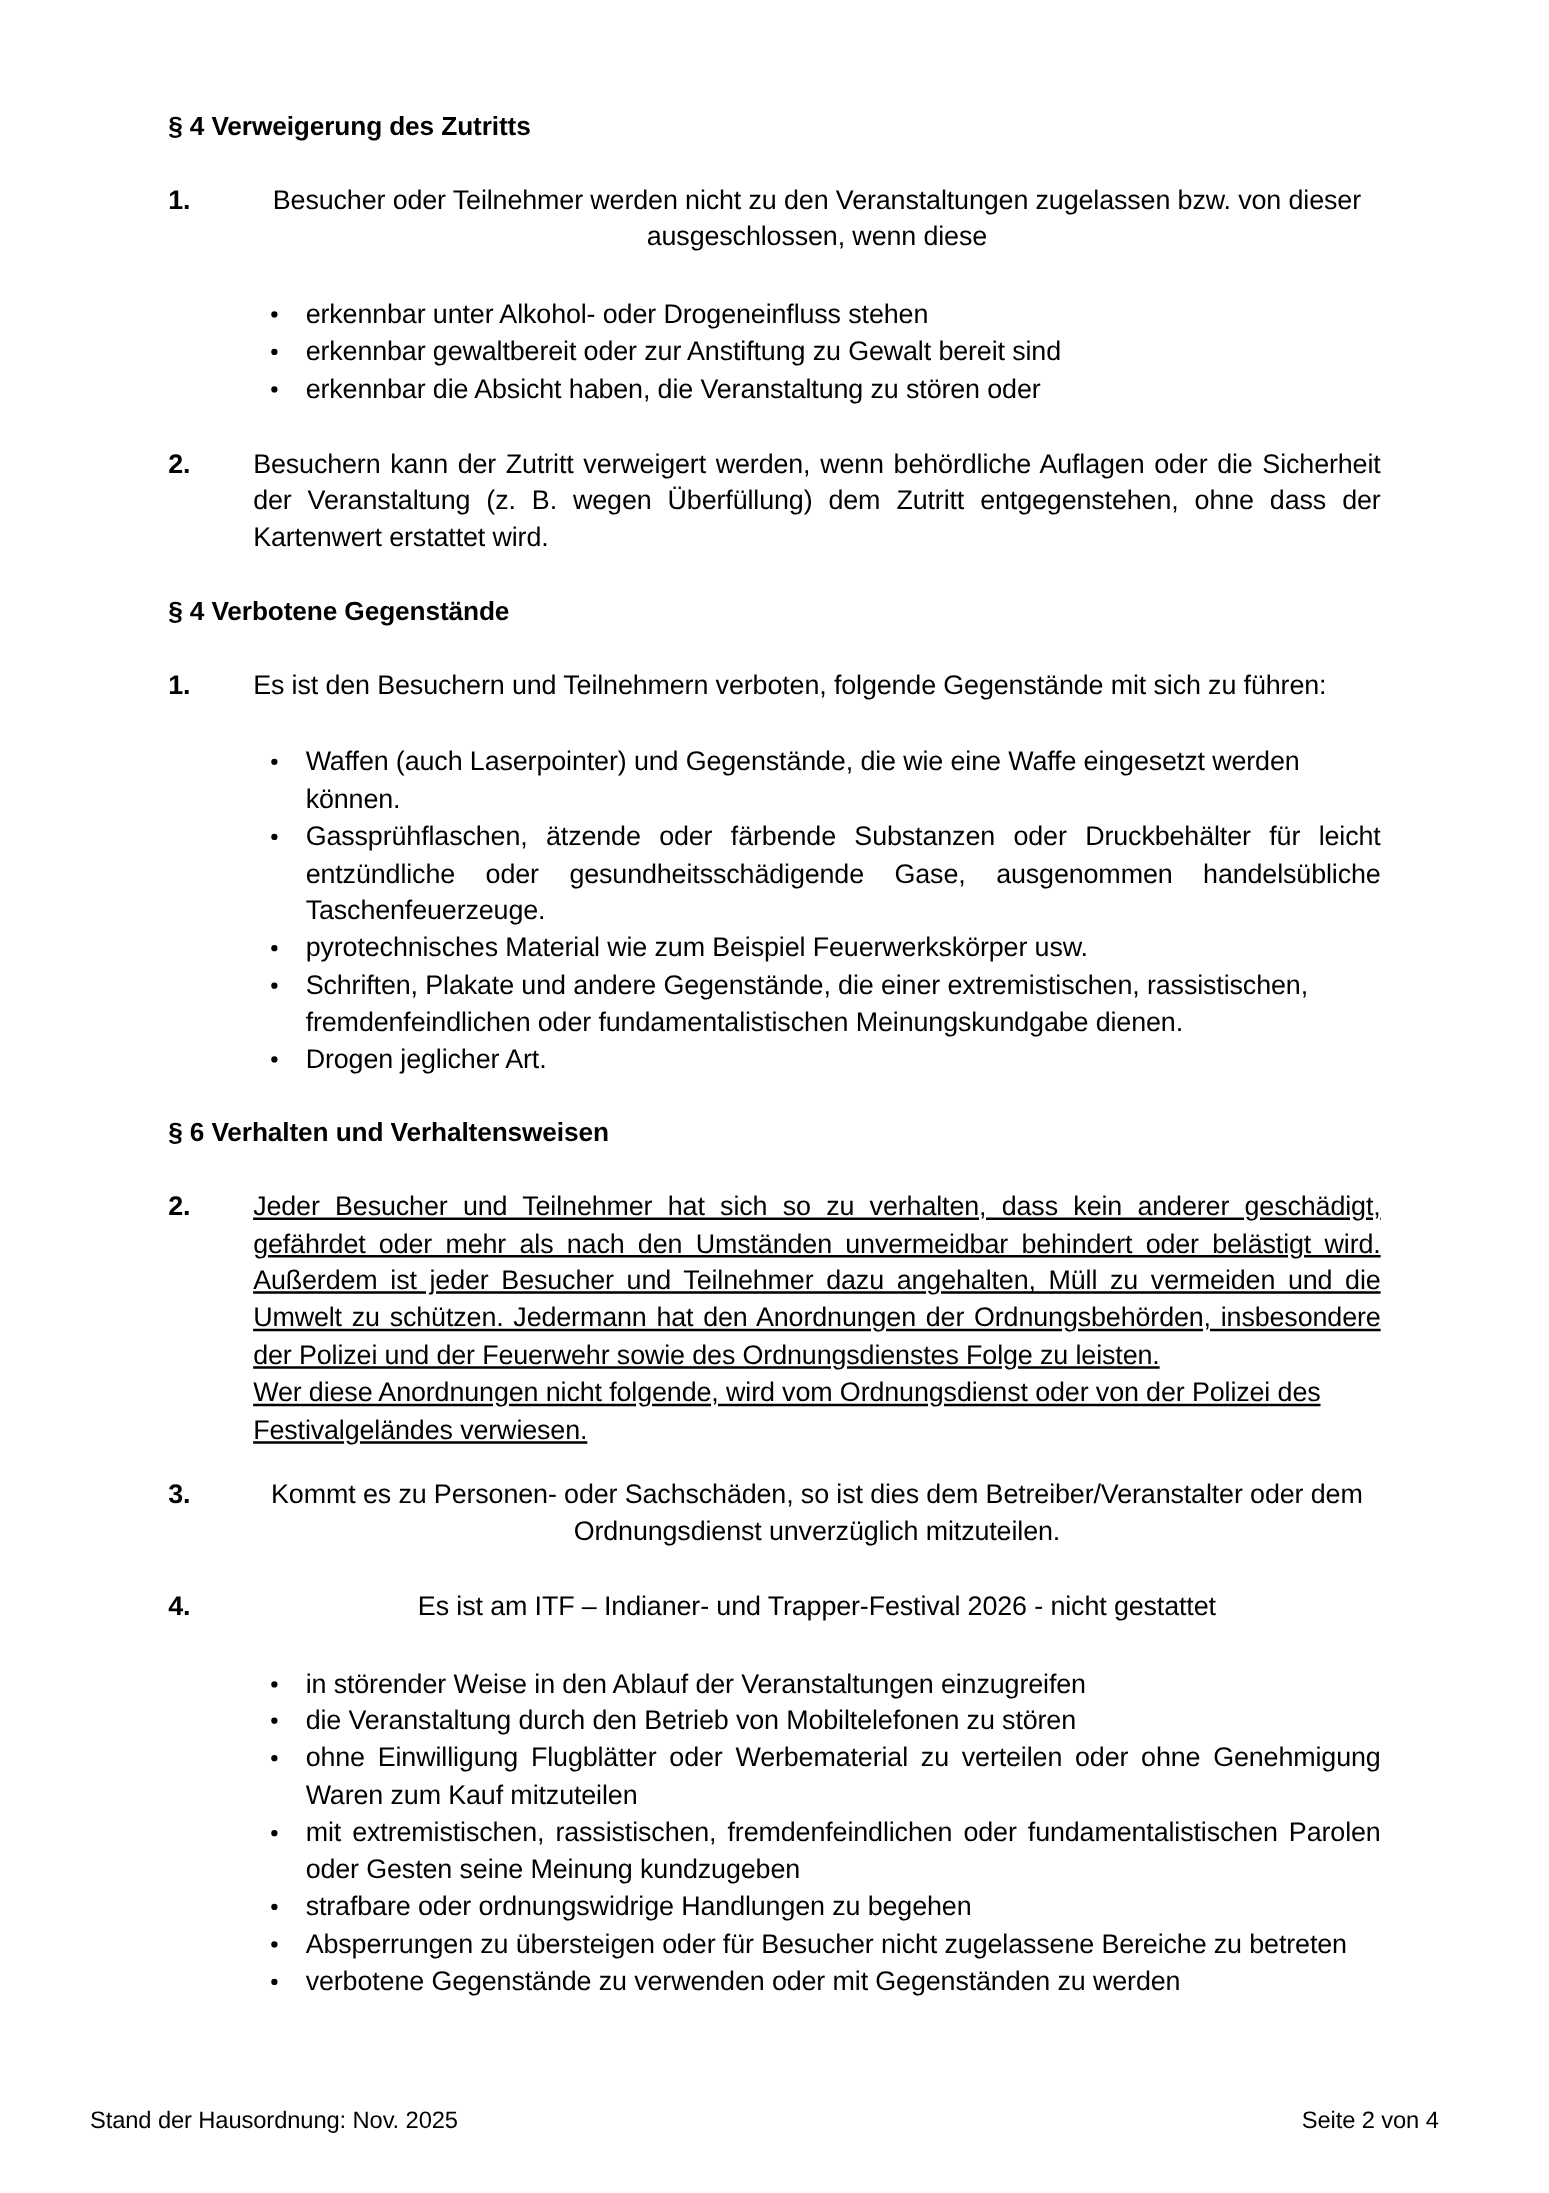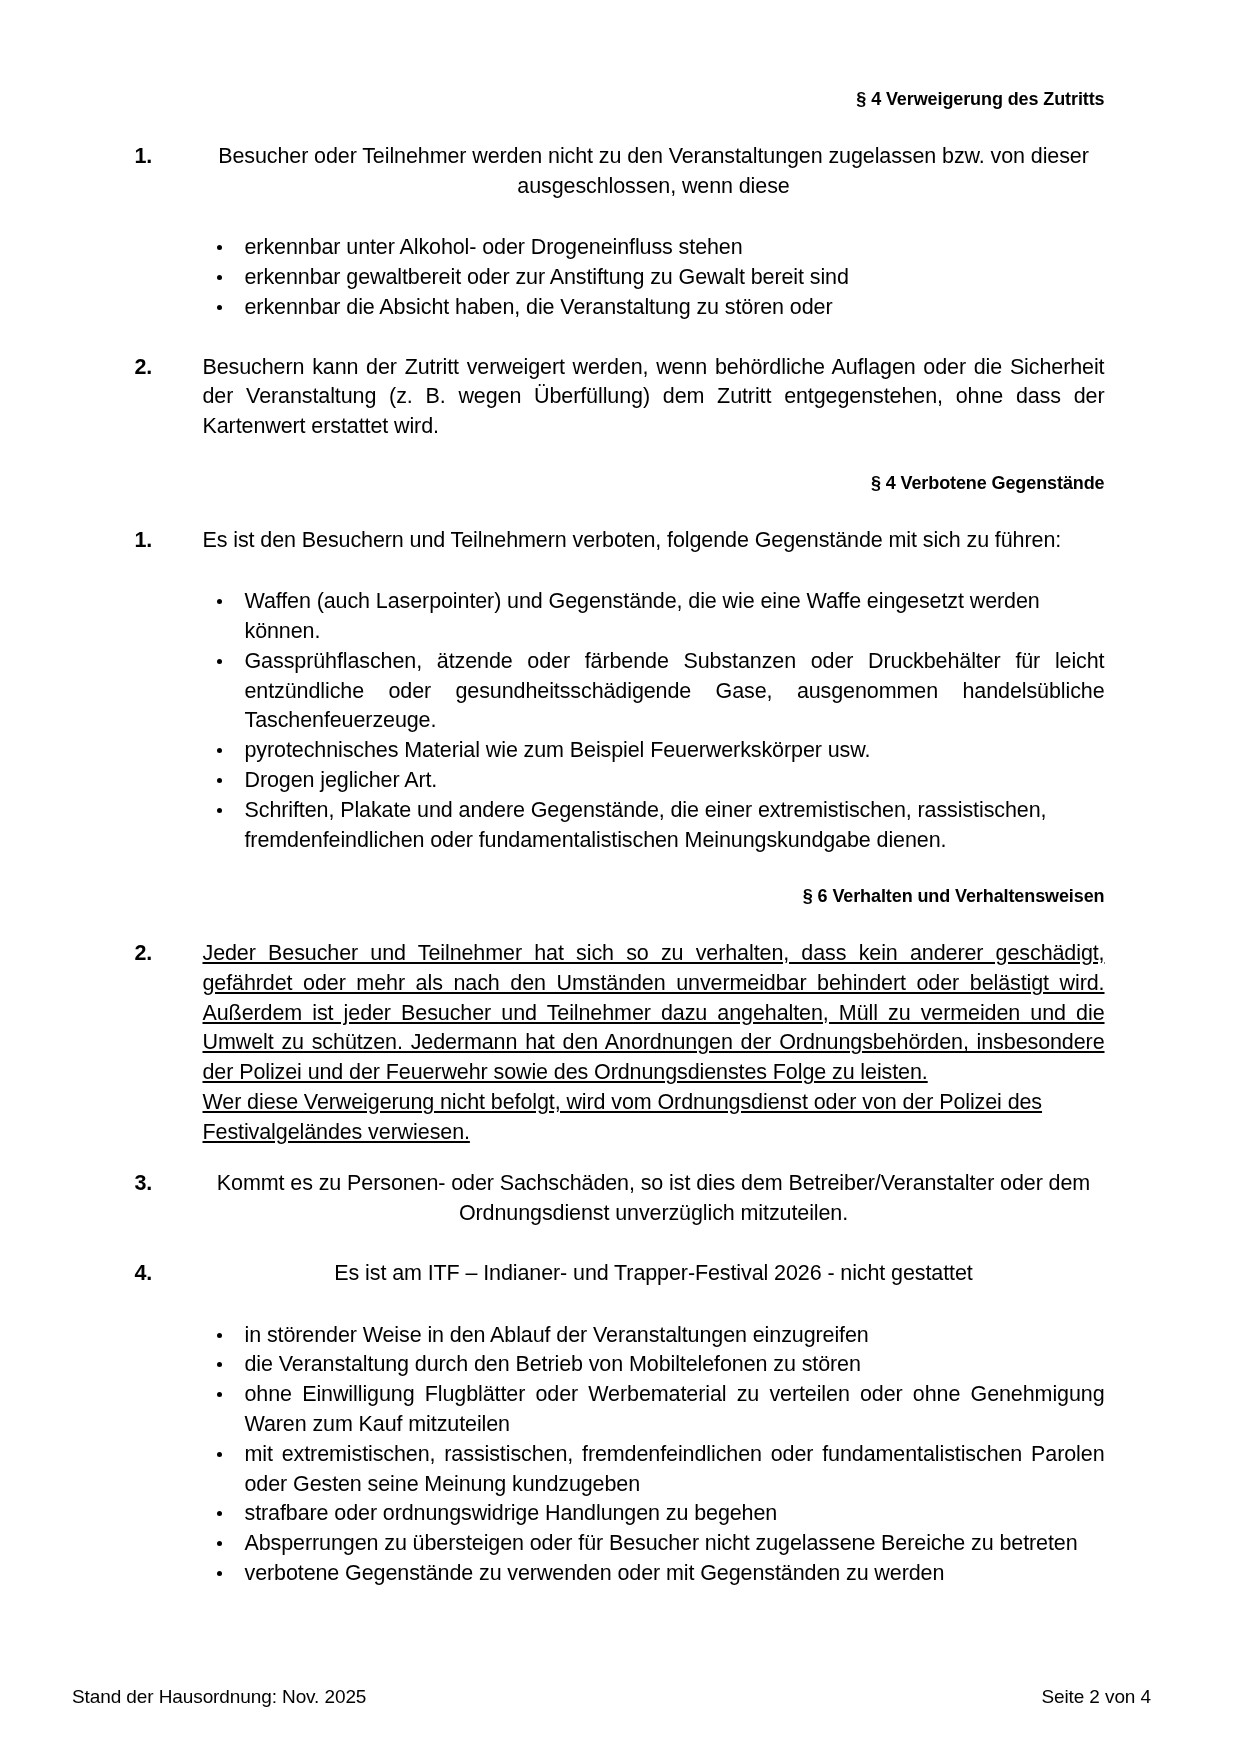--- a/index.html
+++ b/index.html
@@ -27,22 +27,22 @@
     padding: 88px 88px 0 88px;
   }
 
   .content {
     width: 970px;
     margin: 0 auto;
   }
 
   
   .section-heading {
-    text-align: right;
-    font-size: 18px;
+    text-align: left;
+    font-size: 21px;
     font-weight: bold;
     line-height: 1.32;
     letter-spacing: -0.1px;
     margin: 0;
   }
 
   
   .clause {
     display: flex;
     align-items: flex-start;
@@ -172,36 +172,36 @@
       <div class="clause-body">Es ist den Besuchern und Teilnehmern verboten, folgende Gegenstände mit sich zu führen:</div>
     </div>
 
     <div class="gap-sm"></div>
 
     <div class="bullet-block">
       <ul class="bullets">
         <li>Waffen (auch Laserpointer) und Gegenstände, die wie eine Waffe eingesetzt werden können.</li>
         <li class="justify">Gassprühflaschen, ätzende oder färbende Substanzen oder Druckbehälter für leicht entzündliche oder gesundheitsschädigende Gase, ausgenommen handelsübliche Taschenfeuerzeuge.</li>
         <li>pyrotechnisches Material wie zum Beispiel Feuerwerkskörper usw.</li>
+        <li>Schriften, Plakate und andere Gegenstände, die einer extremistischen, rassistischen, fremdenfeindlichen oder fundamentalistischen Meinungskundgabe dienen.</li>
         <li>Drogen jeglicher Art.</li>
-        <li>Schriften, Plakate und andere Gegenstände, die einer extremistischen, rassistischen, fremdenfeindlichen oder fundamentalistischen Meinungskundgabe dienen.</li>
       </ul>
     </div>
 
     <div class="gap-lg"></div>
 
     <h2 class="section-heading">§ 6 Verhalten und Verhaltensweisen</h2>
 
     <div class="gap-lg"></div>
 
     <div class="clause">
       <div class="clause-num">2.</div>
       <div class="clause-body">
         <p>Jeder Besucher und Teilnehmer hat sich so zu verhalten, dass kein anderer geschädigt, gefährdet oder mehr als nach den Umständen unvermeidbar behindert oder belästigt wird. Außerdem ist jeder Besucher und Teilnehmer dazu angehalten, Müll zu vermeiden und die Umwelt zu schützen. Jedermann hat den Anordnungen der Ordnungsbehörden, insbesondere der Polizei und der Feuerwehr sowie des Ordnungsdienstes Folge zu leisten.</p>
-        <p class="no-justify" style="text-align:left">Wer diese Verweigerung nicht befolgt, wird vom Ordnungsdienst oder von der Polizei des Festivalgeländes verwiesen.</p>
+        <p class="no-justify" style="text-align:left">Wer diese Anordnungen nicht folgende, wird vom Ordnungsdienst oder von der Polizei des Festivalgeländes verwiesen.</p>
       </div>
     </div>
 
     <div class="gap-md"></div>
 
     <div class="clause">
       <div class="clause-num">3.</div>
       <div class="clause-body no-justify">Kommt es zu Personen- oder Sachschäden, so ist dies dem Betreiber/Veranstalter oder dem Ordnungsdienst unverzüglich mitzuteilen.</div>
     </div>
 

